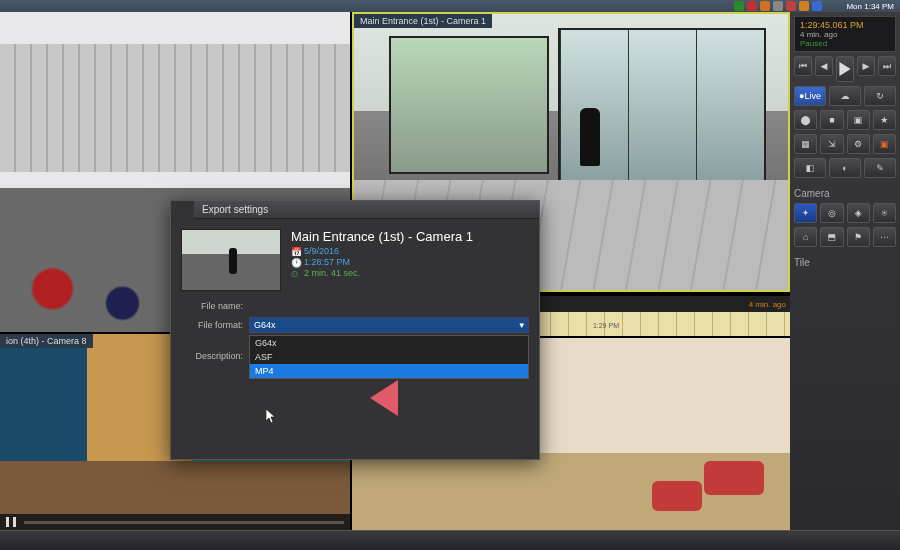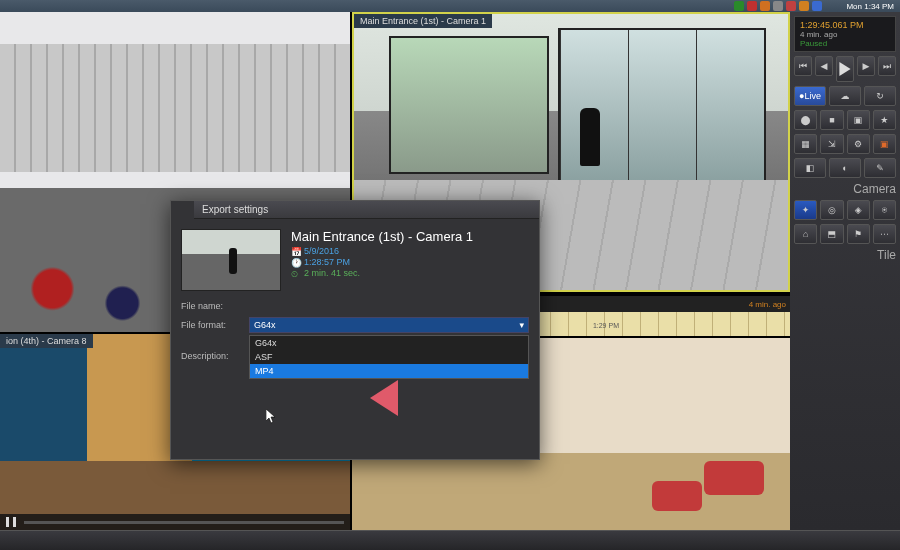--- a/index.html
+++ b/index.html
@@ -67,35 +67,35 @@
   .sidepanel { position:absolute; top:12px; right:0; bottom:20px; width:110px; background:linear-gradient(#3a3a3f,#2a2a2e); padding:4px; display:flex; flex-direction:column; gap:4px;}
   .timebox { background:#1a1a1d; border:1px solid #444; padding:3px 5px; font-size:9px; color:#e0a030;}
   .timebox .sub{color:#aaa; font-size:8px;}
   .timebox .paused{color:#3a9a3a; font-size:8px;}
   .btnrow { display:flex; gap:3px;}
   .panel-btn { flex:1; height:20px; background:linear-gradient(#4a4a50,#2e2e33); border:1px solid #555; border-radius:2px; display:flex; align-items:center; justify-content:center; font-size:9px; color:#ccc;}
   .panel-btn.big{height:26px;}
   .panel-btn.play svg{fill:#ddd;}
   .panel-btn.live { background:linear-gradient(#3a6ad0,#284a9a); color:#fff;}
   .panel-btn.sel { background:linear-gradient(#2a5ac0,#1a3a8a);}
-  .section-label{font-size:12px;color:#aaa;text-align:right;margin-top:0;}
+  .section-label{font-size:10px;color:#aaa;text-align:left;margin-top:6px;}
 
   
   .modal { position:absolute; left:170px; top:200px; width:370px; height:260px; background:#333336; border:1px solid #555; box-shadow:0 4px 20px rgba(0,0,0,.6); z-index:50; color:#ddd; font-size:10px;}
   .modal .titlebar{background:linear-gradient(#4a4a50,#3a3a3e);height:18px;padding:3px 8px;font-size:10px;border-bottom:1px solid #222;margin-left:23px;}
   .modal .body{padding:10px;}
   .modal .toprow{display:flex;gap:10px;margin-bottom:10px;}
   .modal .thumb{width:100px;height:62px;background:linear-gradient(#cfd6d0 0 40%,#666 40% 100%);position:relative;border:1px solid #222;}
   .modal .thumb .p{position:absolute;left:48%;top:30%;width:8px;height:26px;background:#111;border-radius:3px;}
   .modal .meta h3{font-size:13px;font-weight:400;color:#fff;margin-bottom:2px;}
   .modal .meta .line{color:#4aa0e0;font-size:9px;display:flex;align-items:center;gap:4px;margin-top:1px;}
   .modal .meta .line.dur{color:#5ab05a;}
   .modal .meta .ico{width:9px;height:9px;display:inline-block;}
   .modal .formrow{display:flex;align-items:center;margin-bottom:6px;gap:6px;}
-  .modal .formrow label{width:62px;text-align:left;color:#bbb;font-size:9px;}
+  .modal .formrow label{width:62px;text-align:right;color:#bbb;font-size:9px;}
   .modal .formrow input.txt{flex:1;background:#222;border:1px solid #555;color:#ddd;padding:2px 4px;font-size:9px;}
   .modal .select-wrap{flex:1;position:relative;}
   .modal .select-display{background:#1a4a8a;border:1px solid #446;color:#fff;padding:2px 4px;font-size:9px;display:flex;justify-content:space-between;align-items:center;}
   .modal .dropdown{position:absolute;top:18px;left:0;right:0;background:#222;border:1px solid #555;z-index:60;}
   .modal .dropdown .opt{padding:2px 5px;font-size:9px;color:#ddd;}
   .modal .dropdown .opt.hover{background:#1a7ae0;color:#fff;}
   .cursor{position:absolute;width:12px;height:16px;z-index:70;pointer-events:none;}
 
   
   .callout{position:absolute;z-index:55;top:380px;left:370px;}

